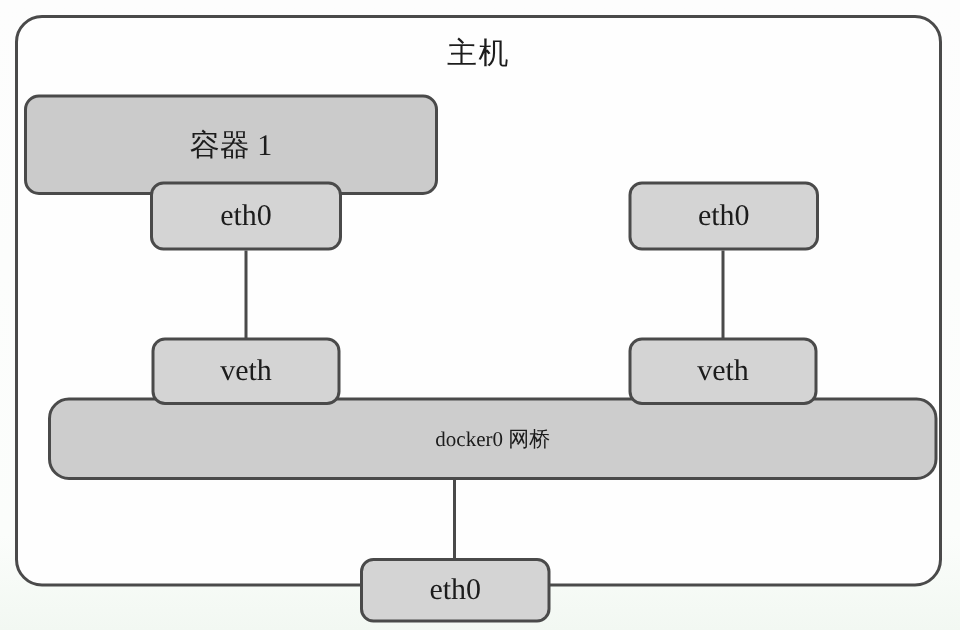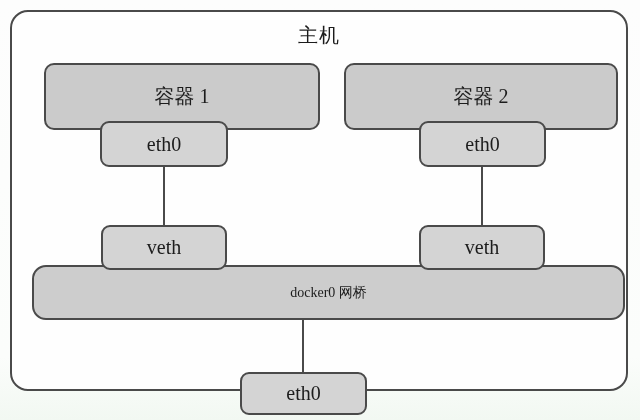--- a/index.html
+++ b/index.html
@@ -47,21 +47,21 @@
     display:flex;
     align-items:center;
     justify-content:center;
     font-size:20px;
   }
   .container-box{
     border-radius:10px;
     width:276px;height:67px;
     background:#cbcbcb;
   }
-  .container-1{left:44px;top:63px;}
+  .container-1{left:16px;top:63px;}
   .container-2{left:344px;top:63px;width:274px;}
   .small-box{
     border-radius:9px;
     background:var(--box-fill-light);
     text-align:center;
   }
   .eth-c1{left:100px;top:121px;width:128px;height:46px;}
   .eth-c2{left:419px;top:121px;width:127px;height:46px;}
   .veth-c1{left:101px;top:225px;width:126px;height:45px;}
   .veth-c2{left:419px;top:225px;width:126px;height:45px;}
@@ -86,23 +86,20 @@
 
 <div class="stage">
 
   <div class="host"></div>
   <div class="host-title">主机</div>
 
   <div class="node container-box container-1">
     <span>容器 1</span>
   </div>
 
-  <div class="node container-box container-2">
-    <span>容器 2</span>
-  </div>
 
   <div class="node small-box eth-c1">
     <span>eth0</span>
   </div>
 
   <div class="node small-box eth-c2">
     <span>eth0</span>
   </div>
 
   <div class="connector line-left"></div>

